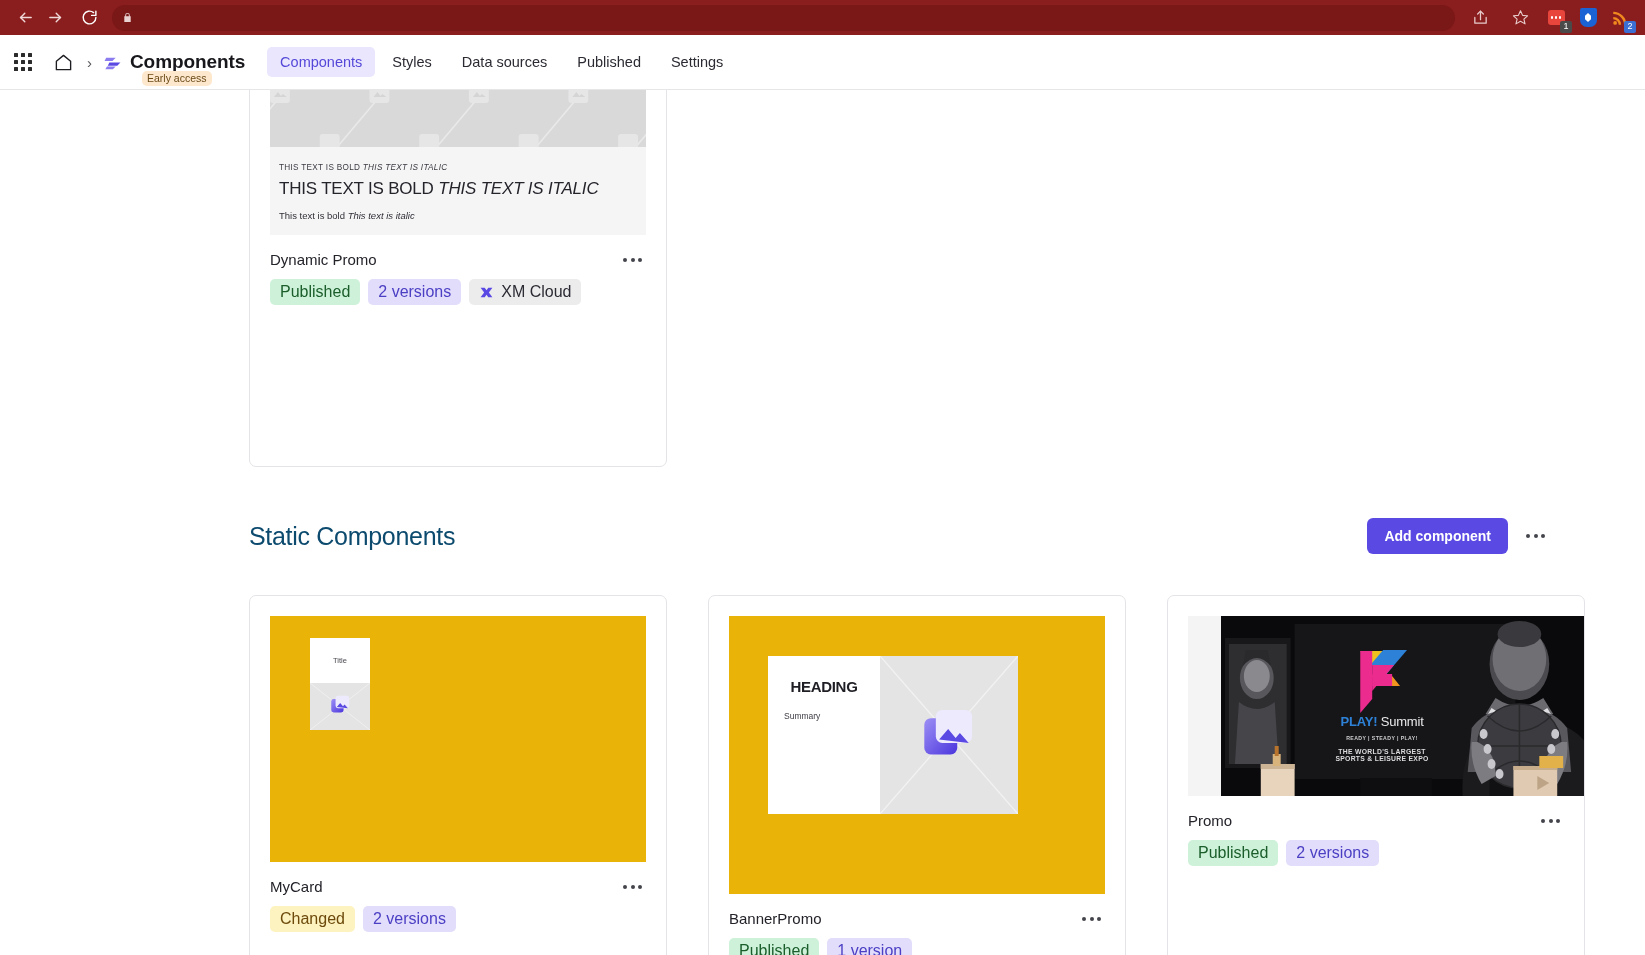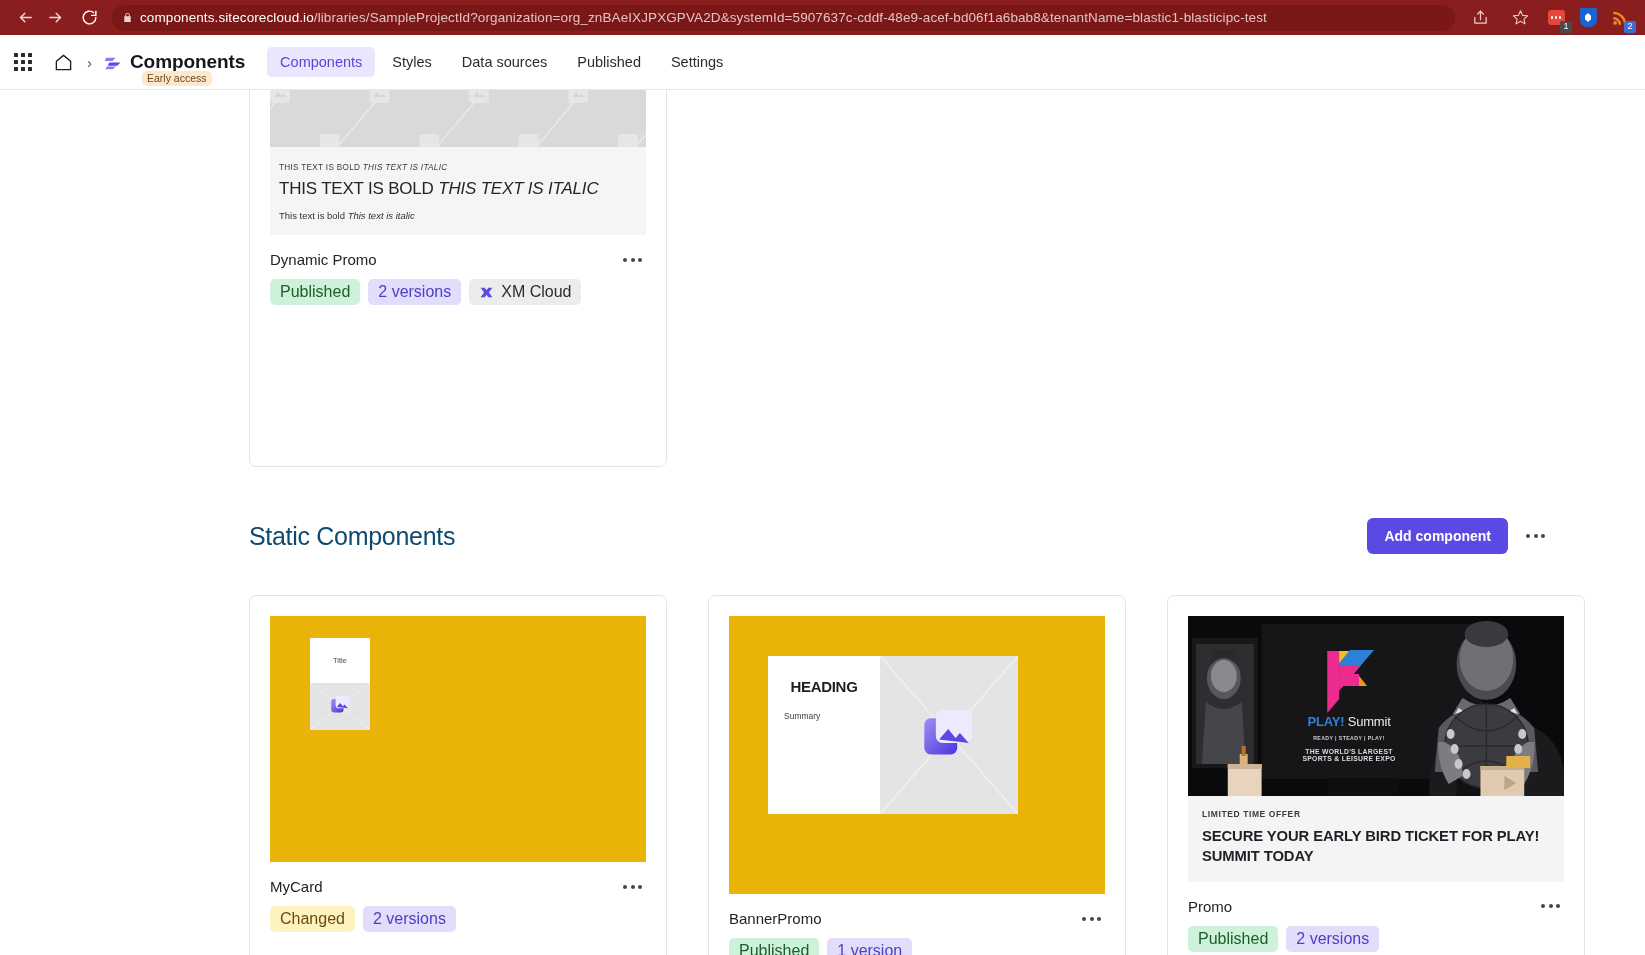--- a/index.html
+++ b/index.html
@@ -192,21 +192,21 @@
   .banner-right {
     width:138px; height:158px; background:#e4e4e5; position:relative;
     display:flex; align-items:center; justify-content:center;
   }
 
   
   .imgstack { position: relative; display:block; }
   .promo-photo {
     height: 180px; width: 100%;
     background: #0b0b0d;
-    position: relative; overflow: hidden;
+    position: relative; overflow: hidden; margin-left: 33px;
   }
   .promo-caption { background:#f4f4f5; padding: 13px 14px 15px 14px; }
   .pc-eyebrow { font-size: 8.5px; font-weight: bold; letter-spacing: 0.6px; color:#3b3b43; }
   .pc-title { font-size: 14.8px; font-weight: bold; color:#1f1f26; margin-top: 8px; line-height: 1.35; letter-spacing:-0.1px; }
 
   
   .section-head {
     position:absolute;
     display:flex; align-items:center; justify-content:space-between;
   }
@@ -242,21 +242,20 @@
         <polyline points="21 3 21 9 15 9"></polyline>
       </svg>
   </div>
 
   <div class="omnibox">
     <span class="lock-icon">
       <svg width="11" height="13" viewBox="0 0 24 24" fill="#e9d2d2">
           <path d="M17 9V7a5 5 0 0 0-10 0v2H5v13h14V9h-2zm-8-2a3 3 0 0 1 6 0v2H9V7z"></path>
         </svg>
     </span>
-    <span class="url-text"><span class="url-host">components.sitecorecloud.io</span><span class="url-rest">/libraries/SampleProjectId?organization=org_znBAeIXJPXGPVA2D&amp;systemId=5907637c-cddf-48e9-acef-bd06f1a6bab8&amp;tenantName=blastic1-blasticipc-test</span></span>
   </div>
 
   <div class="chrome-right">
     <div class="nav-btn">
       <svg width="17" height="17" viewBox="0 0 24 24" fill="none" stroke="#e8cccc" stroke-width="1.8" stroke-linecap="round" stroke-linejoin="round">
           <path d="M4 12v8h16v-8"></path>
           <polyline points="8 7 12 3 16 7"></polyline>
           <line x1="12" y1="3" x2="12" y2="15"></line>
         </svg>
     </div>
@@ -569,24 +568,20 @@
                 <rect x="52" y="138" width="8" height="12" fill="#d8b47c"></rect>
                 <rect x="54" y="130" width="4" height="10" fill="#b8732c"></rect>
                 <rect x="294" y="150" width="44" height="30" fill="#e0cbb2"></rect>
                 <rect x="294" y="150" width="44" height="4" fill="#c8ad8c"></rect>
                 <rect x="320" y="140" width="24" height="12" fill="#e3b14a"></rect>
                 <path d="M318 160 l12 7 -12 7z" fill="#b59a7c" opacity="0.8"></path>
                 <rect x="140" y="162" width="72" height="18" fill="#0e0e10"></rect>
               </g>
             </svg>
           </div>
-          <div class="promo-caption">
-            <div class="pc-eyebrow">LIMITED TIME OFFER</div>
-            <div class="pc-title">SECURE YOUR EARLY BIRD TICKET FOR PLAY! SUMMIT TODAY</div>
-          </div>
         </div>
       </div>
       <div class="card-meta" style="padding:0 20px 16px 20px;">
         <div class="meta-row">
           <span class="comp-name">Promo</span>
           <span class="dots">
               <i></i>
               <i></i>
               <i></i>
             </span>

